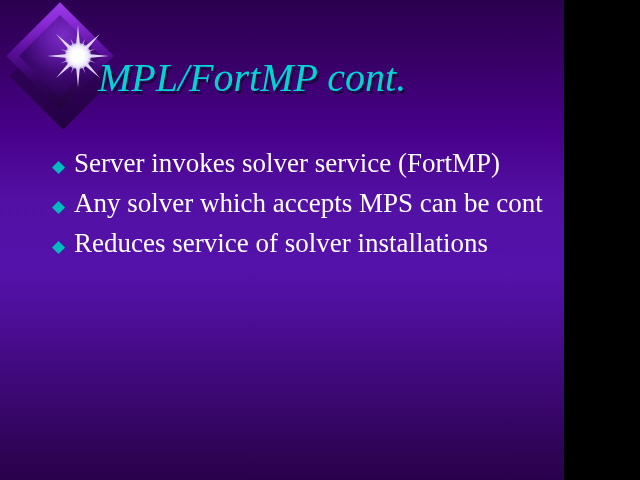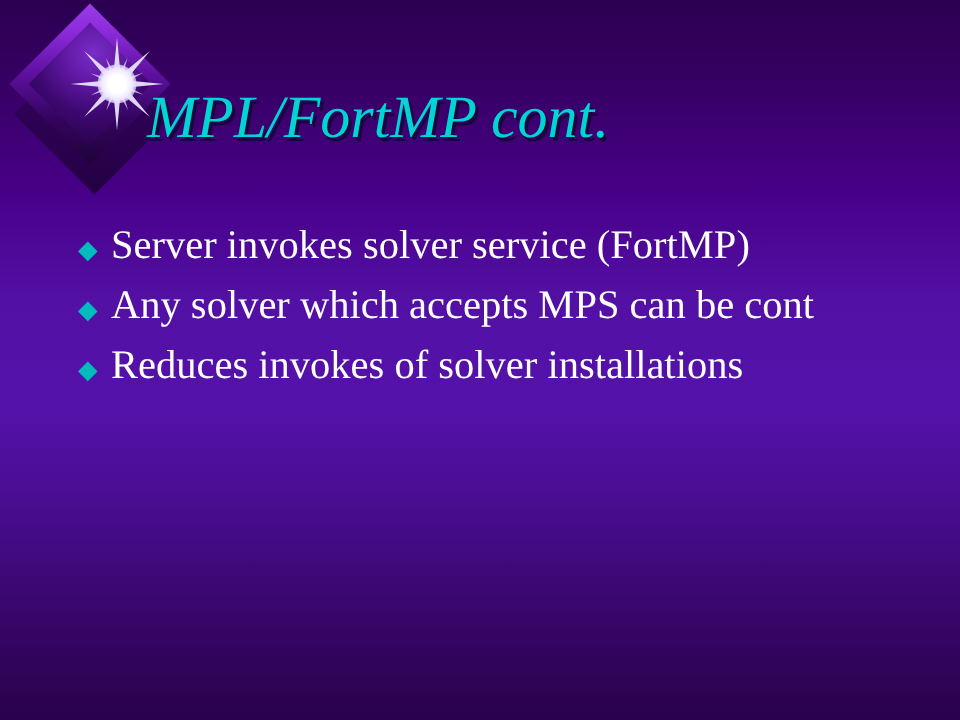--- a/index.html
+++ b/index.html
@@ -3,21 +3,21 @@
 <meta charset="utf-8">
 <style>
   html, body {
     margin: 0;
     padding: 0;
     background: #000;
   }
 
   #slide {
     position: relative;
-    width: 640px;
+    width: 564px;
     height: 480px;
     overflow: hidden;
     font-family: "Liberation Serif", "DejaVu Serif", serif;
     
     background: linear-gradient(
         to bottom,
         #2b0050 0px,
         #380066 60px,
         #470089 130px,
         #5310a4 200px,
@@ -212,18 +212,18 @@
       <span class="bullet-text">Server invokes solver service (FortMP)</span>
     </div>
 
     <div class="bullet-row">
       <span class="bullet-mark">◆</span>
       <span class="bullet-text">Any solver which accepts MPS can be cont</span>
     </div>
 
     <div class="bullet-row">
       <span class="bullet-mark">◆</span>
-      <span class="bullet-text">Reduces invokes of solver installations</span>
+      <span class="bullet-text">Reduces service of solver installations</span>
     </div>
 
   </div>
 
 </div>
 
 </body></html>

